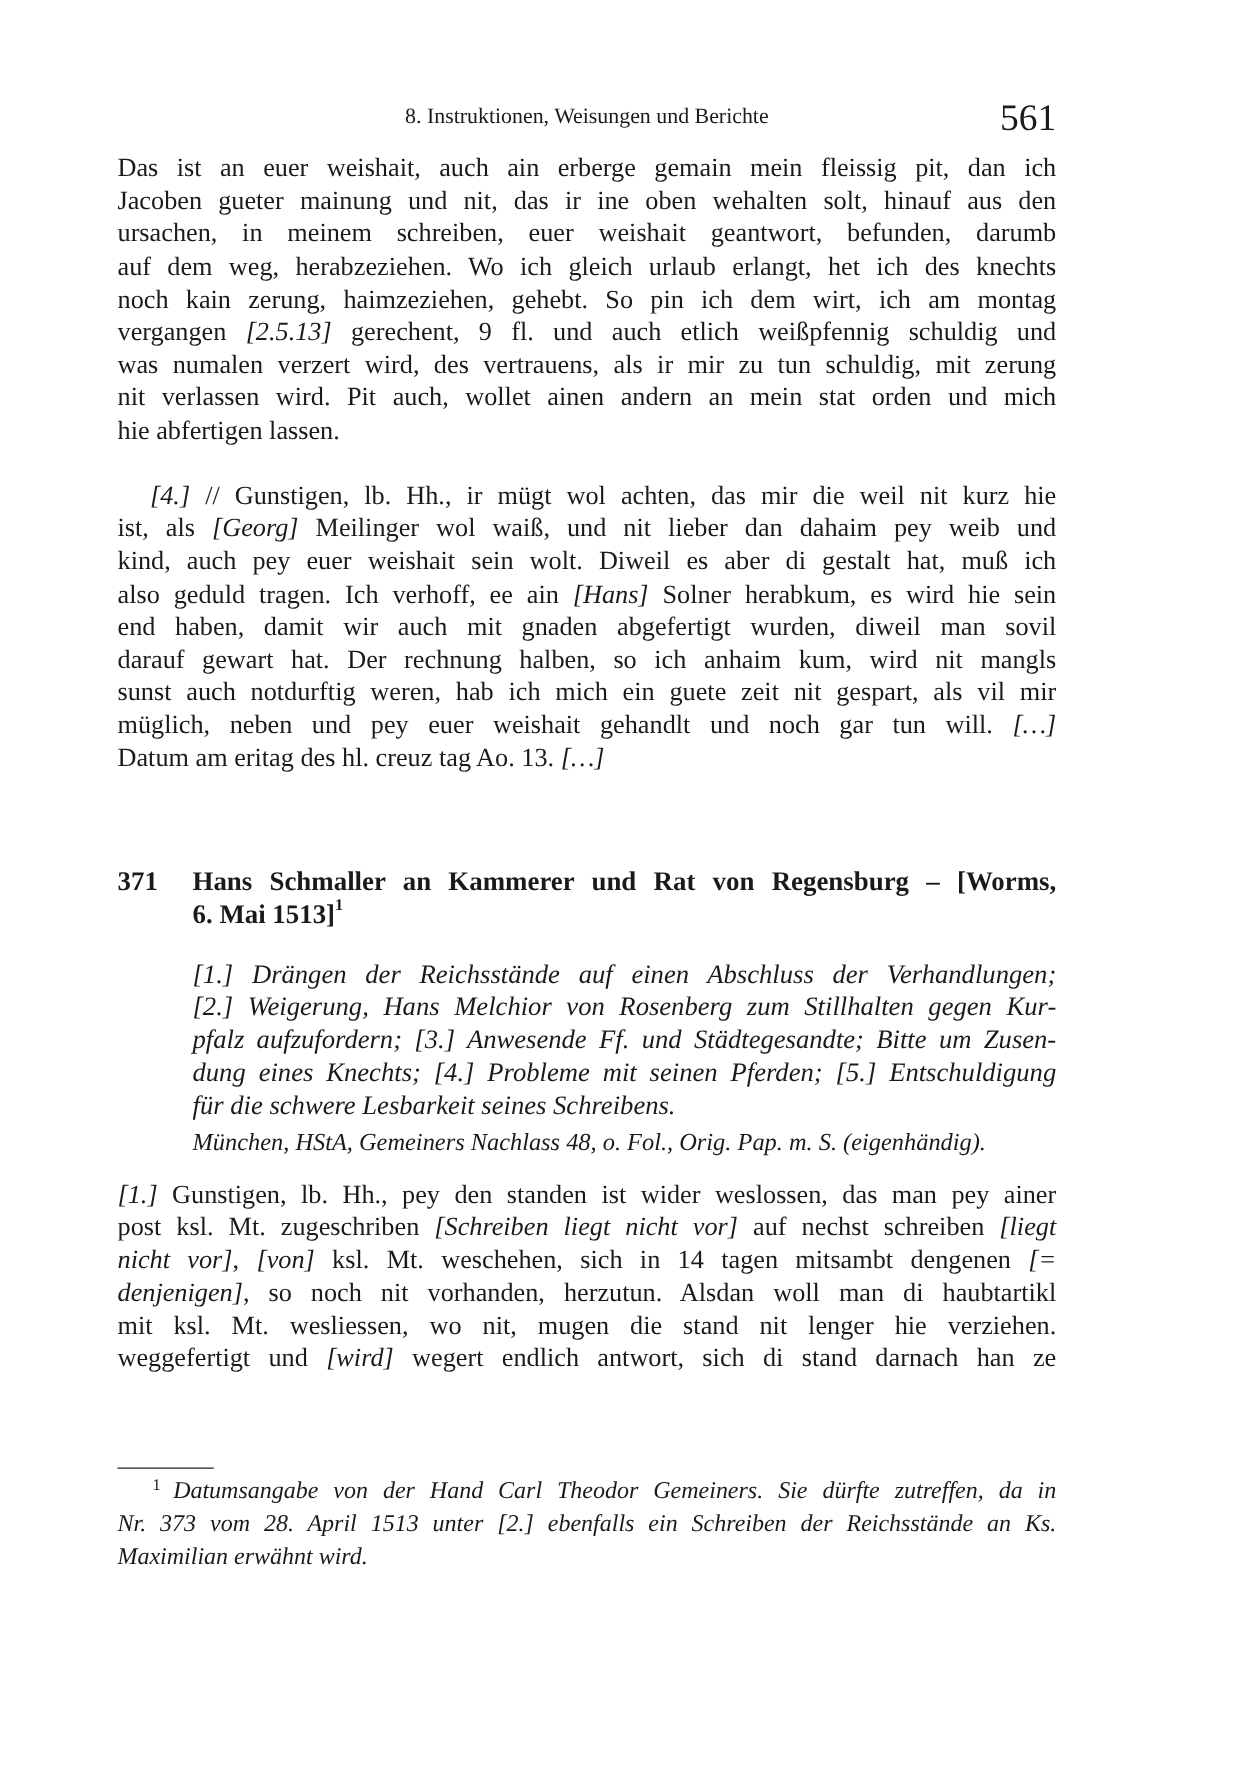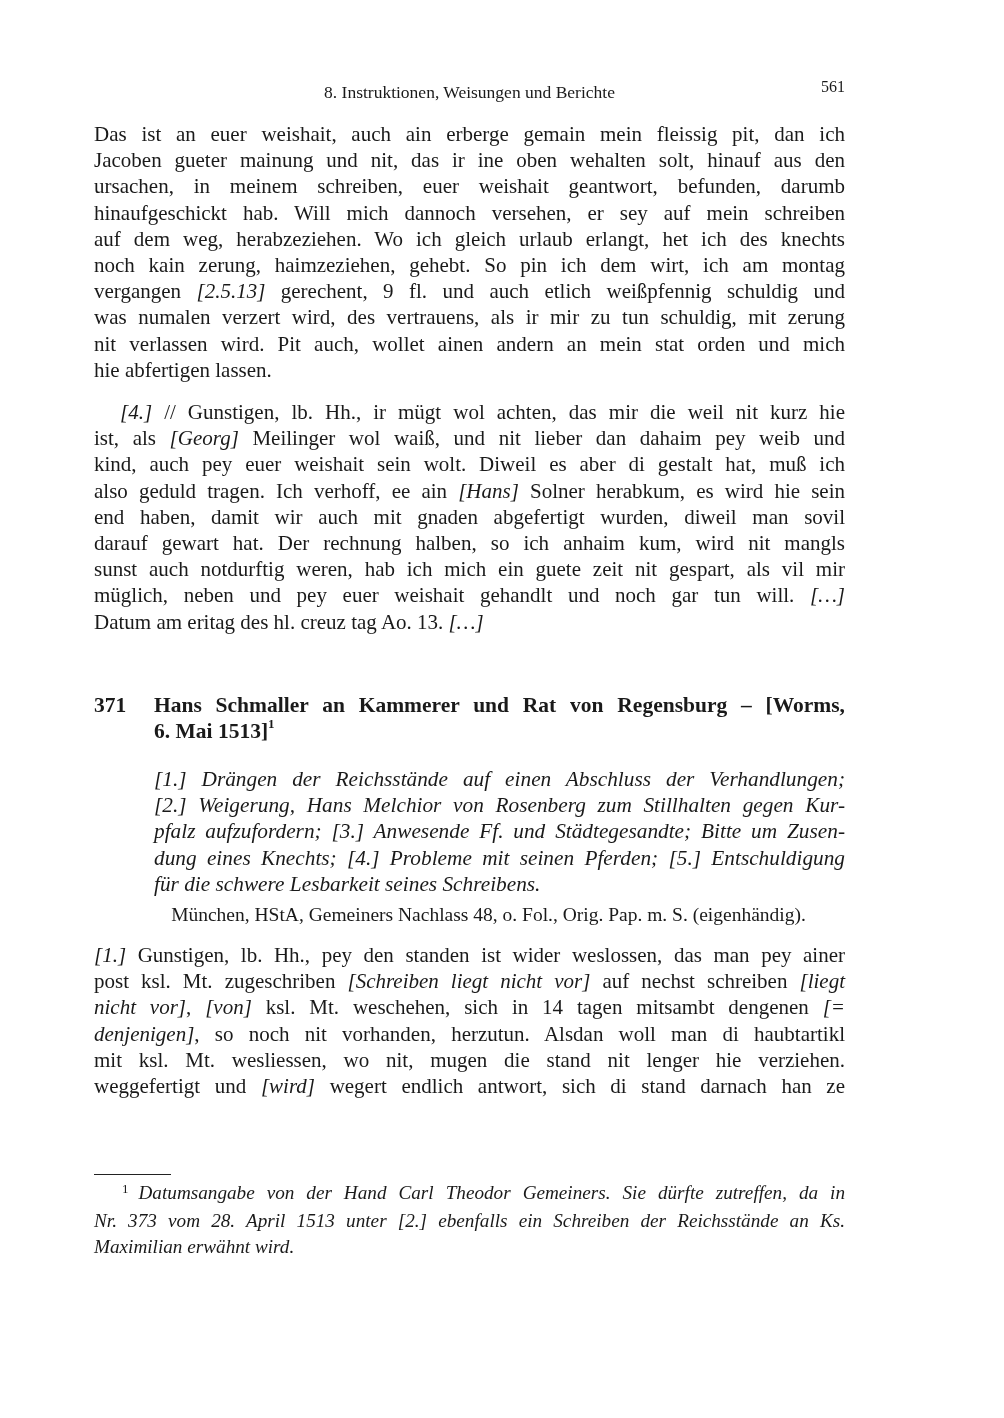--- a/index.html
+++ b/index.html
@@ -9,21 +9,21 @@
     color: #1a1a1a;
   }
   .running-head {
     position: absolute; top: 78px; left: 94px; width: 751px; height: 30px;
   }
   .running-title {
     position: absolute; left: 0; right: 0; top: 4px; text-align: center;
     font-size: 17.5px; letter-spacing: 0px;
   }
   .page-number {
-    position: absolute; right: 0; top: 0; font-size: 16px;
+    position: absolute; right: 0; top: 0; font-size: 30px;
   }
   .body-block {
     position: absolute; left: 94px; width: 751px;
     font-size: 21px; line-height: 26.2px; text-align: justify;
     hyphens: manual;
   }
   i, .it { font-style: italic; }
   .line { display: block; text-align: justify; text-align-last: justify; white-space: nowrap; }
   .line.last { text-align-last: left; }
   .doc-heading {
@@ -32,22 +32,22 @@
   }
   .doc-number { position: absolute; left: 0; top: 0; }
   .doc-title { margin-left: 60px; }
   .doc-title .line { white-space: nowrap; }
   sup { font-size: 13px; line-height: 0; position: relative; top: -2px; }
   .regest {
     position: absolute; left: 154px; width: 691px; top: 766px;
     font-size: 21.3px; line-height: 26.2px; font-style: italic;
   }
   .source {
-    position: absolute; left: 143px; width: 691px; top: 903px;
-    font-size: 19.5px; line-height: 24px;  text-align: center;
+    position: absolute; left: 154px; width: 691px; top: 903px;
+    font-size: 19.5px; line-height: 24px; font-style: italic;
   }
   .footnote-rule {
     position: absolute; left: 94px; top: 1174px; width: 77px; height: 1px; background: #222;
   }
   .footnotes {
     position: absolute; left: 94px; width: 751px; top: 1180px;
     font-size: 19.2px; line-height: 26px; font-style: italic;
   }
   .fn-mark { font-style: normal; font-size: 13px; position: relative; top: -6px; margin-left: 28px; margin-right: 10px; }
 </style>
@@ -57,33 +57,32 @@
 <div class="running-head">
   <span class="running-title">8. Instruktionen, Weisungen und Berichte</span>
   <span class="page-number">561</span>
 </div>
 
 <div class="body-block" style="top:121px;">
   <div>
       <span class="line"><span>Das ist an euer weishait, auch ain erberge gemain mein fleissig pit, dan ich</span></span>
       <span class="line"><span>Jacoben gueter mainung und nit, das ir ine oben wehalten solt, hinauf aus den</span></span>
       <span class="line"><span>ursachen, in meinem schreiben, euer weishait geantwort, befunden, darumb</span></span>
-      <span class="line"><span>hinaufgeschickt hab. Will mich dannoch versehen, er sey auf mein schreiben</span></span>
       <span class="line"><span>auf dem weg, herabzeziehen. Wo ich gleich urlaub erlangt, het ich des knechts</span></span>
       <span class="line"><span>noch kain zerung, haimzeziehen, gehebt. So pin ich dem wirt, ich am montag</span></span>
       <span class="line"><span>vergangen </span><span class="it">[2.5.13]</span><span> gerechent, 9 fl. und auch etlich weißpfennig schuldig und</span></span>
       <span class="line"><span>was numalen verzert wird, des vertrauens, als ir mir zu tun schuldig, mit zerung</span></span>
       <span class="line"><span>nit verlassen wird. Pit auch, wollet ainen andern an mein stat orden und mich</span></span>
       <span class="line last"><span>hie abfertigen lassen.</span></span>
     </div>
 </div>
 
 <div class="body-block" style="top:383px;">
   <div>
-      <span class="line" style="padding-left: 26px; margin-top: 16px;"><span class="it">[4.]</span><span> // Gunstigen, lb. Hh., ir mügt wol achten, das mir die weil nit kurz hie</span></span>
+      <span class="line" style="padding-left: 26px;"><span class="it">[4.]</span><span> // Gunstigen, lb. Hh., ir mügt wol achten, das mir die weil nit kurz hie</span></span>
       <span class="line"><span>ist, als </span><span class="it">[Georg]</span><span> Meilinger wol waiß, und nit lieber dan dahaim pey weib und</span></span>
       <span class="line"><span>kind, auch pey euer weishait sein wolt. Diweil es aber di gestalt hat, muß ich</span></span>
       <span class="line"><span>also geduld tragen. Ich verhoff, ee ain </span><span class="it">[Hans]</span><span> Solner herabkum, es wird hie sein</span></span>
       <span class="line"><span>end haben, damit wir auch mit gnaden abgefertigt wurden, diweil man sovil</span></span>
       <span class="line"><span>darauf gewart hat. Der rechnung halben, so ich anhaim kum, wird nit mangls</span></span>
       <span class="line"><span>sunst auch notdurftig weren, hab ich mich ein guete zeit nit gespart, als vil mir</span></span>
       <span class="line"><span>müglich, neben und pey euer weishait gehandlt und noch gar tun will. </span><span class="it">[…]</span></span>
       <span class="line last"><span>Datum am eritag des hl. creuz tag Ao. 13. </span><span class="it">[…]</span></span>
     </div>
 </div>

